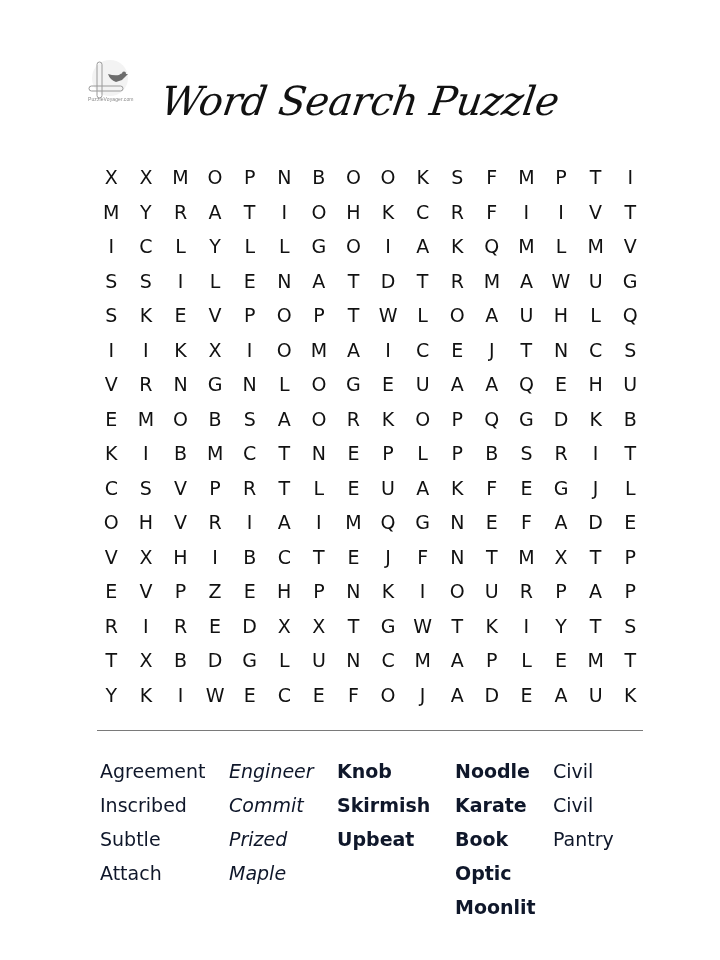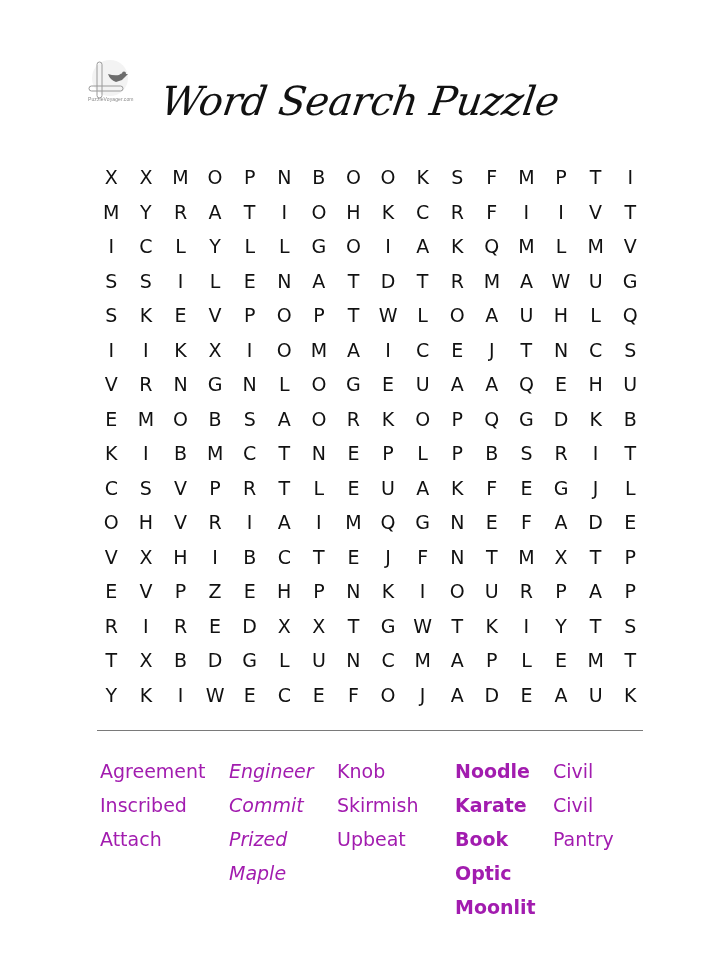--- a/index.html
+++ b/index.html
@@ -5,21 +5,21 @@
   html, body { margin: 0; padding: 0; background: #ffffff; }
   body { width: 720px; height: 960px; position: relative; overflow: hidden; font-family: "DejaVu Sans", sans-serif; color: #111; }
   .logo { position: absolute; left: 86px; top: 58px; width: 60px; height: 52px; }
   .logo-text { position: absolute; left: 88px; top: 96px; font-size: 5px; color: #888; letter-spacing: 0.1px; font-family: "Liberation Sans", sans-serif; }
   .title { position: absolute; left: 0; width: 720px; top: 78px; text-align: center; font-family: "DejaVu Serif", serif; font-style: italic; font-size: 40px; color: #111; letter-spacing: -0.5px; transform: skewX(-8deg); }
   .grid { position: absolute; left: 94px; top: 160px; display: grid; grid-template-columns: repeat(16, 34.6px); grid-auto-rows: 34.5px; }
   .cell { text-align: center; font-size: 19px; line-height: 34.5px; color: #111; font-family: "DejaVu Sans", sans-serif; }
   .divider { position: absolute; left: 97px; top: 730px; width: 546px; height: 0; border-top: 1px solid #7a7a7a; }
   .wordlist { position: absolute; left: 100px; top: 754px; }
   .word-col { position: absolute; top: 0; }
-  .word { font-size: 19px; line-height: 34px; height: 34px; white-space: nowrap; color: #a21caf; font-family: "DejaVu Sans", sans-serif; }
+  .word { font-size: 19px; line-height: 34px; height: 34px; white-space: nowrap; color: #0f172a; font-family: "DejaVu Sans", sans-serif; }
 </style>
 </head>
 <body>
 
 <div class="logo">
   <svg width="60" height="52" viewBox="0 0 60 52">
     <circle cx="24" cy="20" r="18" fill="#f3f3f3"></circle>
     <rect x="11" y="4" width="5" height="36" rx="2.5" fill="none" stroke="#9a9a9a" stroke-width="1"></rect>
     <rect x="3" y="28" width="34" height="5" rx="2.5" fill="none" stroke="#9a9a9a" stroke-width="1"></rect>
     <path d="M22 16 Q24 22 30 24 L36 22 Q40 18 42 16 L39 16 Q36 14 33 17 Q28 18 22 16 Z" fill="#6d6d6d"></path>
@@ -288,29 +288,30 @@
     <div class="cell">U</div>
     <div class="cell">K</div>
   </div>
 
 <div class="divider"></div>
 
 <div class="wordlist" id="wordlist">
     <div class="word-col" style="left: 0px;">
       <div class="word">Agreement</div>
       <div class="word">Inscribed</div>
+      <div class="word">Subtle</div>
       <div class="word">Attach</div>
     </div>
     <div class="word-col" style="left: 129px; font-style: italic;">
       <div class="word">Engineer</div>
       <div class="word">Commit</div>
       <div class="word">Prized</div>
       <div class="word">Maple</div>
     </div>
-    <div class="word-col" style="left: 237px;">
+    <div class="word-col" style="left: 237px; font-weight: bold;">
       <div class="word">Knob</div>
       <div class="word">Skirmish</div>
       <div class="word">Upbeat</div>
     </div>
     <div class="word-col" style="left: 355px; font-weight: bold;">
       <div class="word">Noodle</div>
       <div class="word">Karate</div>
       <div class="word">Book</div>
       <div class="word">Optic</div>
       <div class="word">Moonlit</div>

